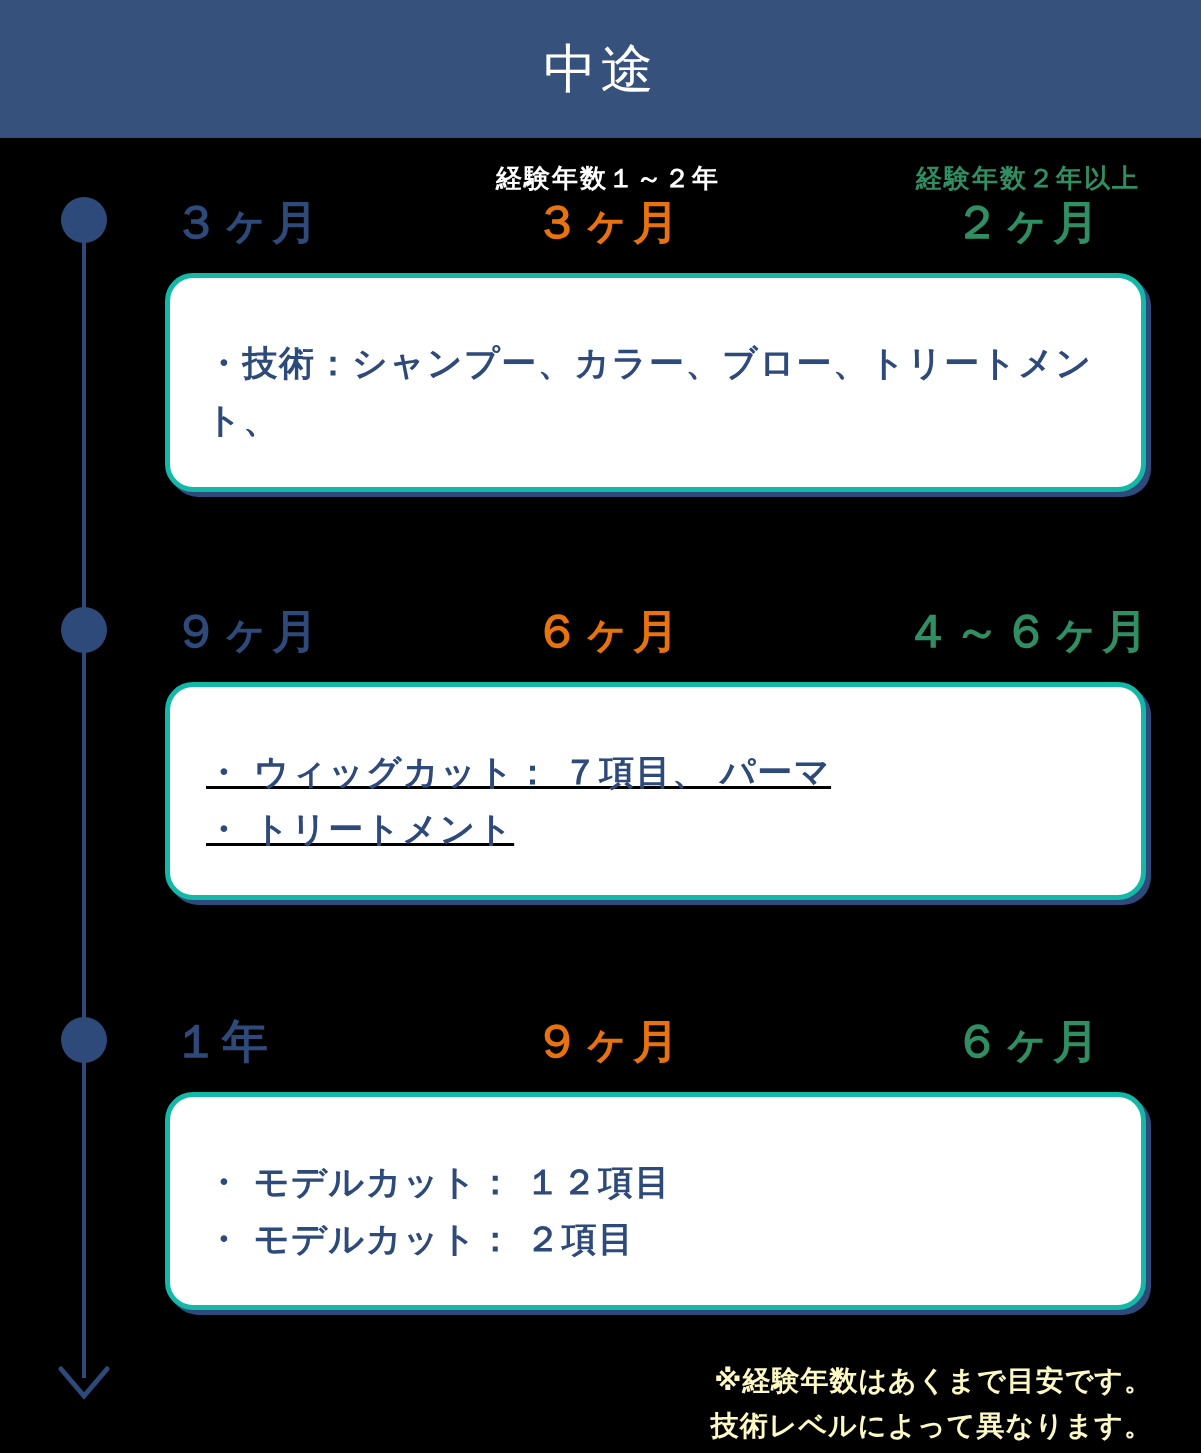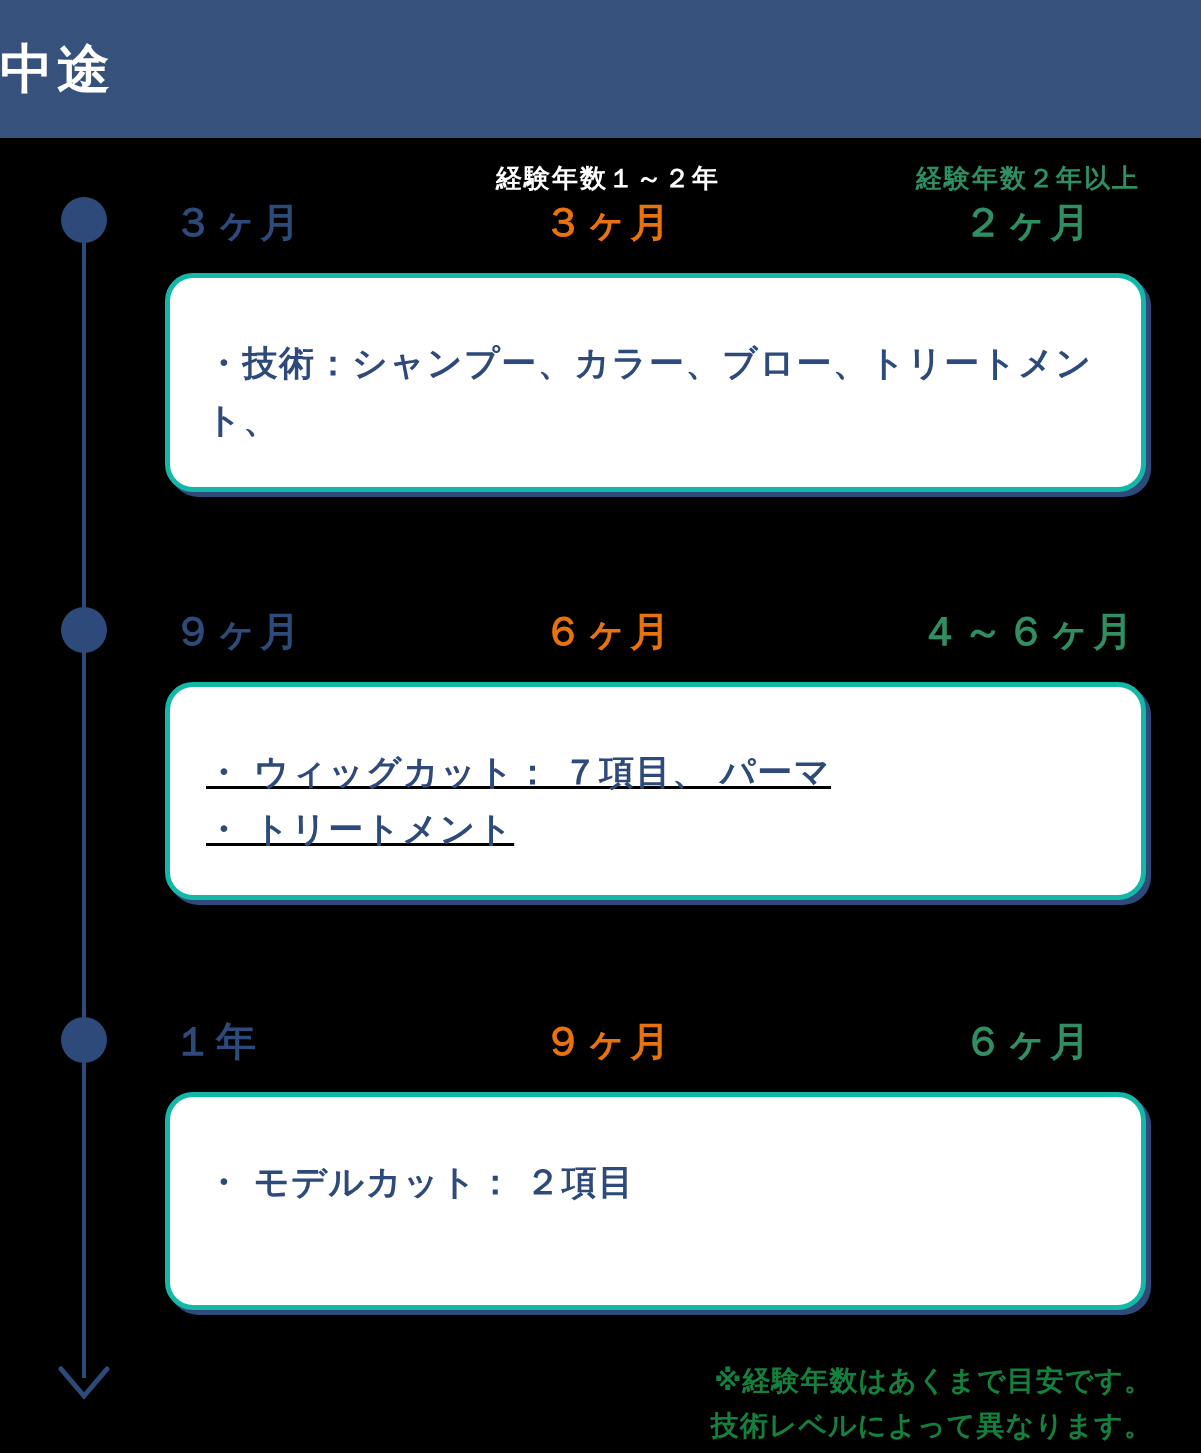--- a/index.html
+++ b/index.html
@@ -11,30 +11,30 @@
     font-family:"Liberation Sans","DejaVu Sans",sans-serif;
     margin:0 auto;
   }
   
   .titlebar{
     position:absolute;left:0;top:0;width:1201px;height:138px;
     background:#36517c;
   }
   .titlebar h1{
     margin:0;width:100%;height:138px;line-height:138px;
-    text-align:left;color:#ffffff;font-size:53px;font-weight:700;
+    text-align:center;color:#ffffff;font-size:53px;font-weight:400;
     letter-spacing:4px;
   }
   
   .tl-line{position:absolute;left:82px;top:220px;width:4px;height:1158px;background:#2e4a7b;}
   .tl-dot{position:absolute;left:61px;width:46px;height:46px;border-radius:50%;background:#2e4a7b;}
   .dot1{top:197px;} .dot2{top:607px;} .dot3{top:1017px;}
   .tl-arrow{position:absolute;left:58px;top:1366px;}
   
-  .lbl{position:absolute;font-weight:700;font-size:40px;line-height:58px;letter-spacing:3px;white-space:nowrap;}
+  .lbl{position:absolute;font-weight:700;font-size:46px;line-height:58px;letter-spacing:3px;white-space:nowrap;}
   .lbl.base{left:173px;color:#2e4a7b;text-align:left;}
   .lbl.mid{left:428px;width:360px;color:#e8720d;text-align:center;}
   .lbl.senior{left:848px;width:360px;color:#2f8f63;text-align:center;}
   .r1{top:193px;} .r2{top:602px;} .r3{top:1012px;}
   .small-hdr{
     position:absolute;top:163px;font-weight:700;font-size:26px;line-height:30px;
     letter-spacing:2px;text-align:center;white-space:nowrap;
   }
   .small-hdr.mid{left:428px;width:360px;color:#ffffff;}
   .small-hdr.senior{left:848px;width:360px;color:#2f8f63;}
@@ -48,21 +48,21 @@
   .card1{top:273px;height:153px;}
   .card2{top:682px;height:152px;text-decoration:underline;}
   .card3{top:1092px;height:152px;}
   .card p{
     margin:0;color:#2e4a7b;font-weight:700;font-size:35px;line-height:57px;
     letter-spacing:1.5px;white-space:pre-wrap;
   }
   
   .footnote{
     position:absolute;top:1358px;right:48px;text-align:right;
-    color:#15803d;font-weight:700;font-size:28px;line-height:45px;
+    color:#fef9c3;font-weight:700;font-size:28px;line-height:45px;
     letter-spacing:1px;white-space:nowrap;
   }
 </style>
 </head>
 <body>
 
 <div class="stage">
 
   <header class="titlebar">
     <h1>中途</h1>
@@ -90,20 +90,21 @@
   <div class="lbl senior r2">４～６ヶ月</div>
   <div class="card card2">
     <p>・ ウィッグカット： ７項目、 パーマ</p>
     <p>・ トリートメント</p>
   </div>
 
   <div class="lbl base r3">１年</div>
   <div class="lbl mid r3">９ヶ月</div>
   <div class="lbl senior r3">６ヶ月</div>
   <div class="card card3">
+    <p>・ モデルカット： １２項目</p>
     <p>・ モデルカット： ２項目</p>
   </div>
 
   <div class="footnote">
     <div>※経験年数はあくまで目安です。</div>
     <div>技術レベルによって異なります。</div>
   </div>
 
 </div>
 

